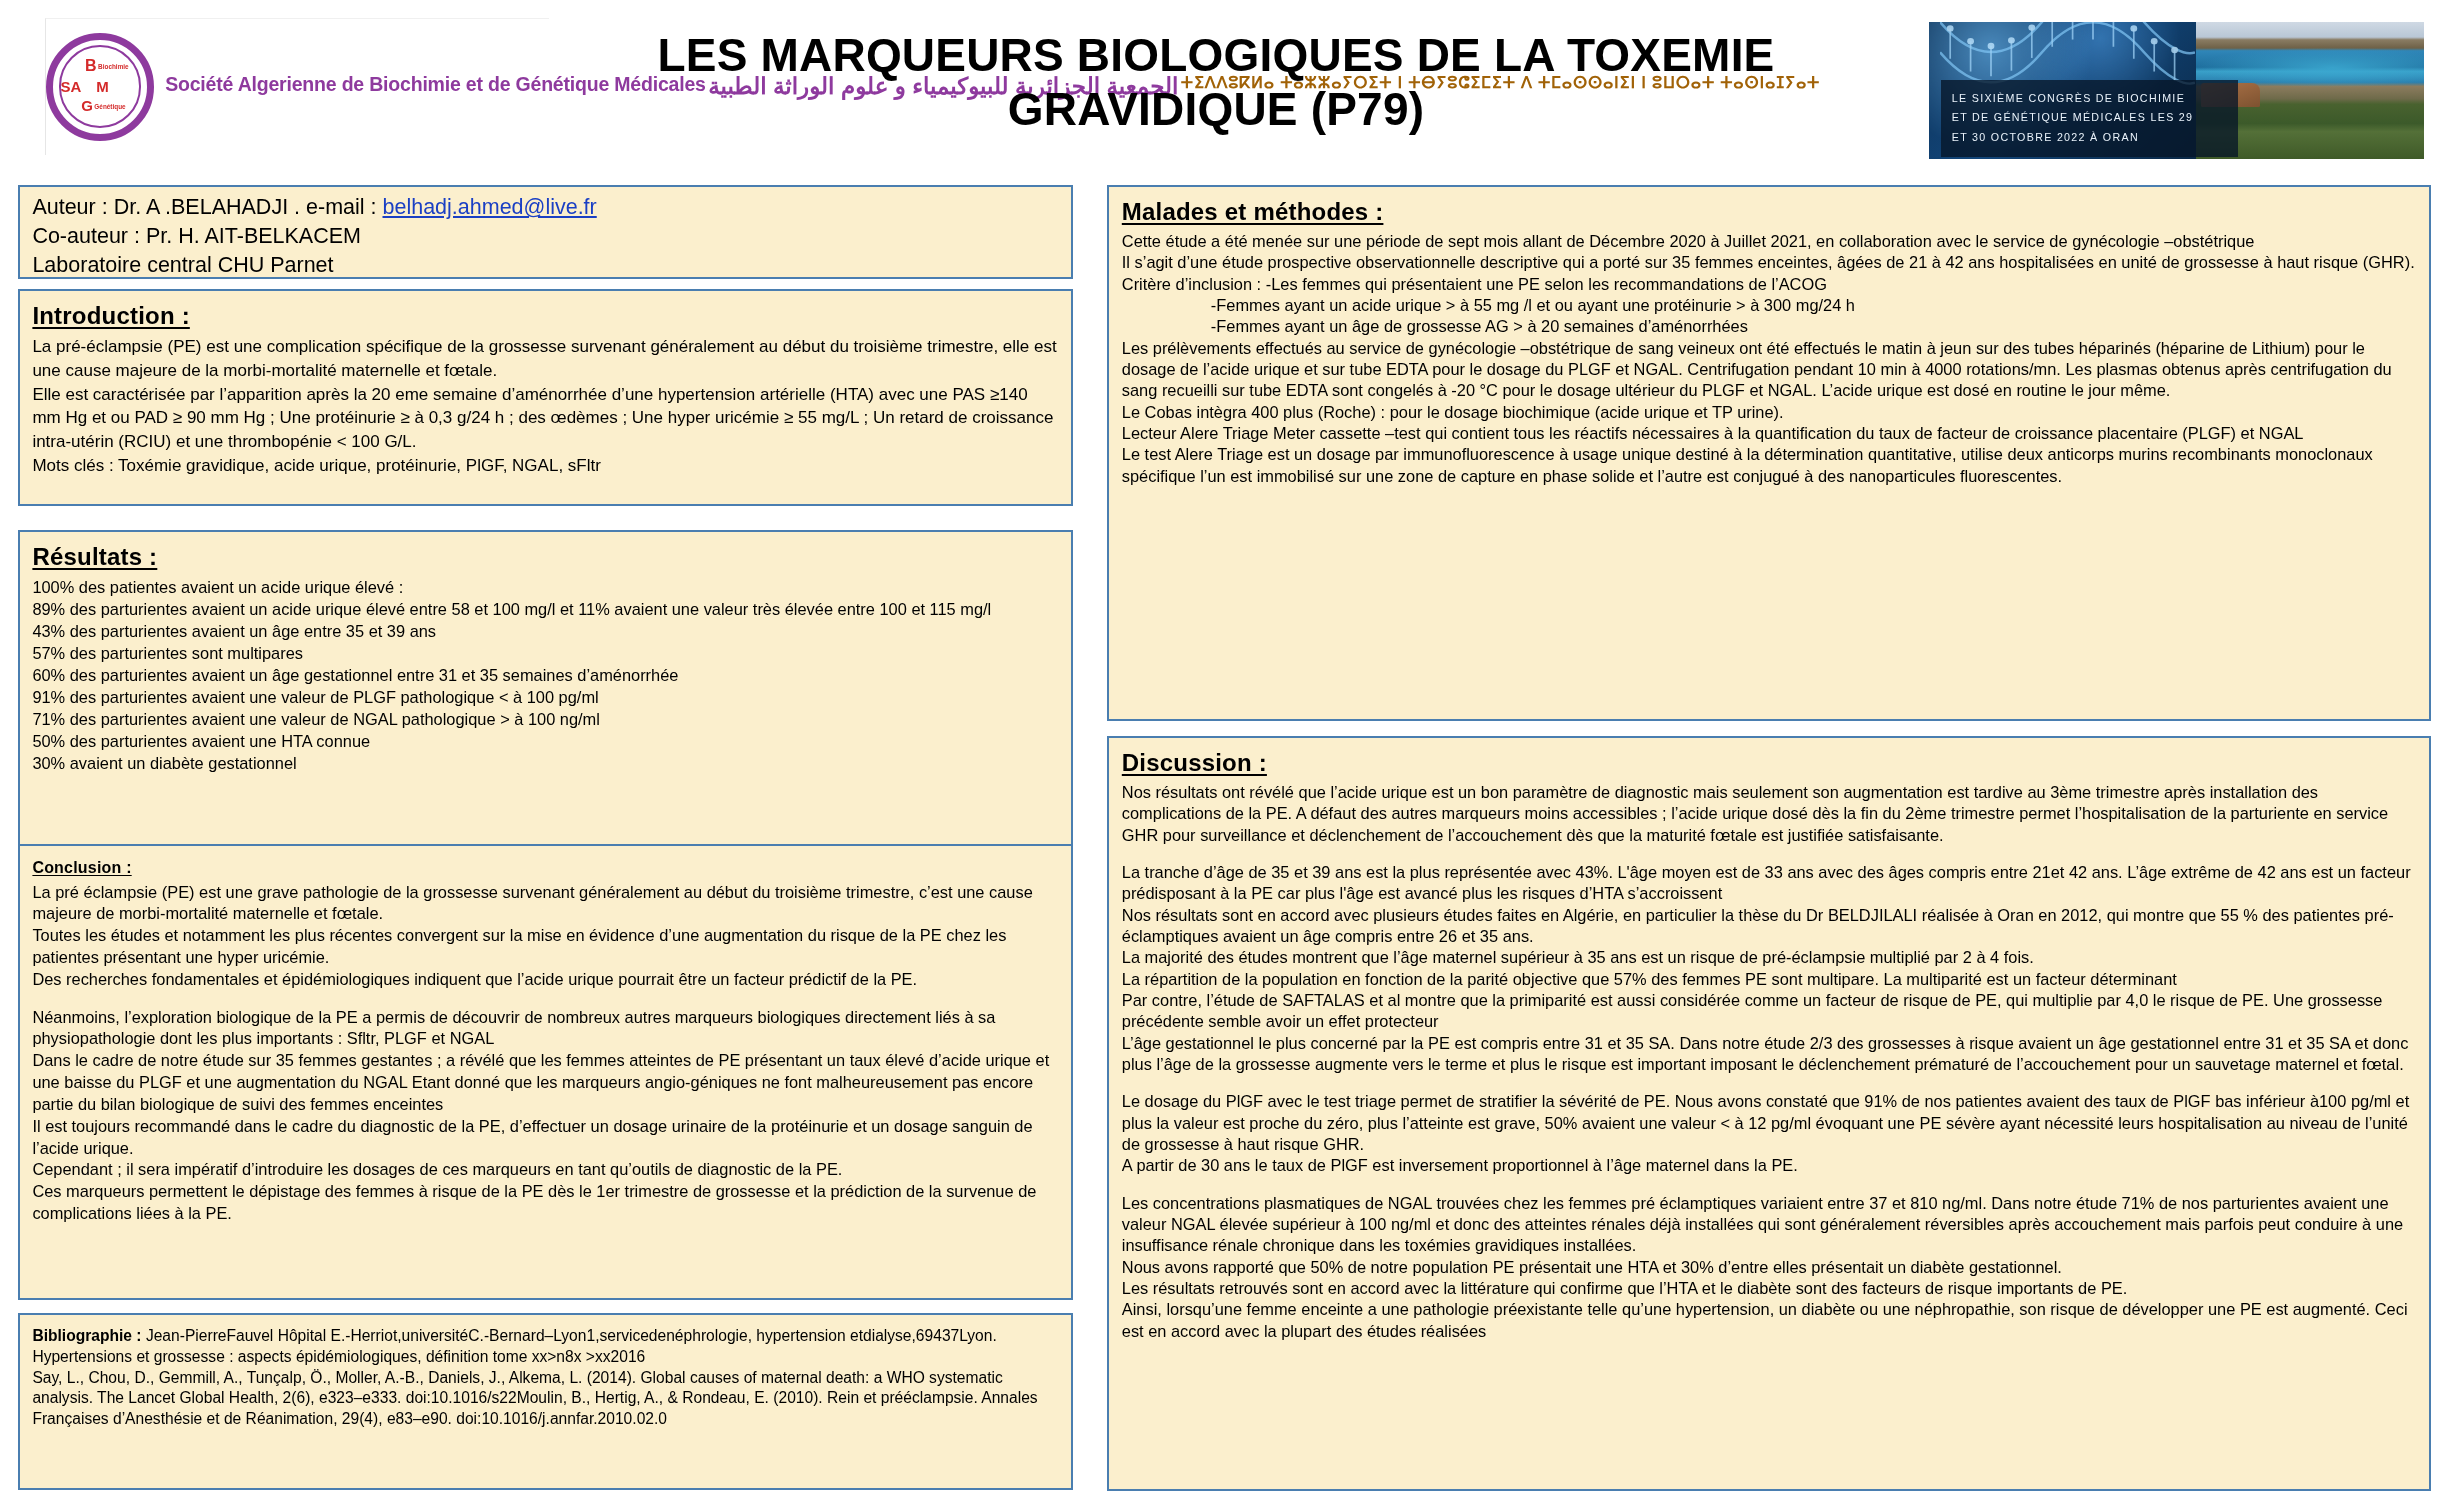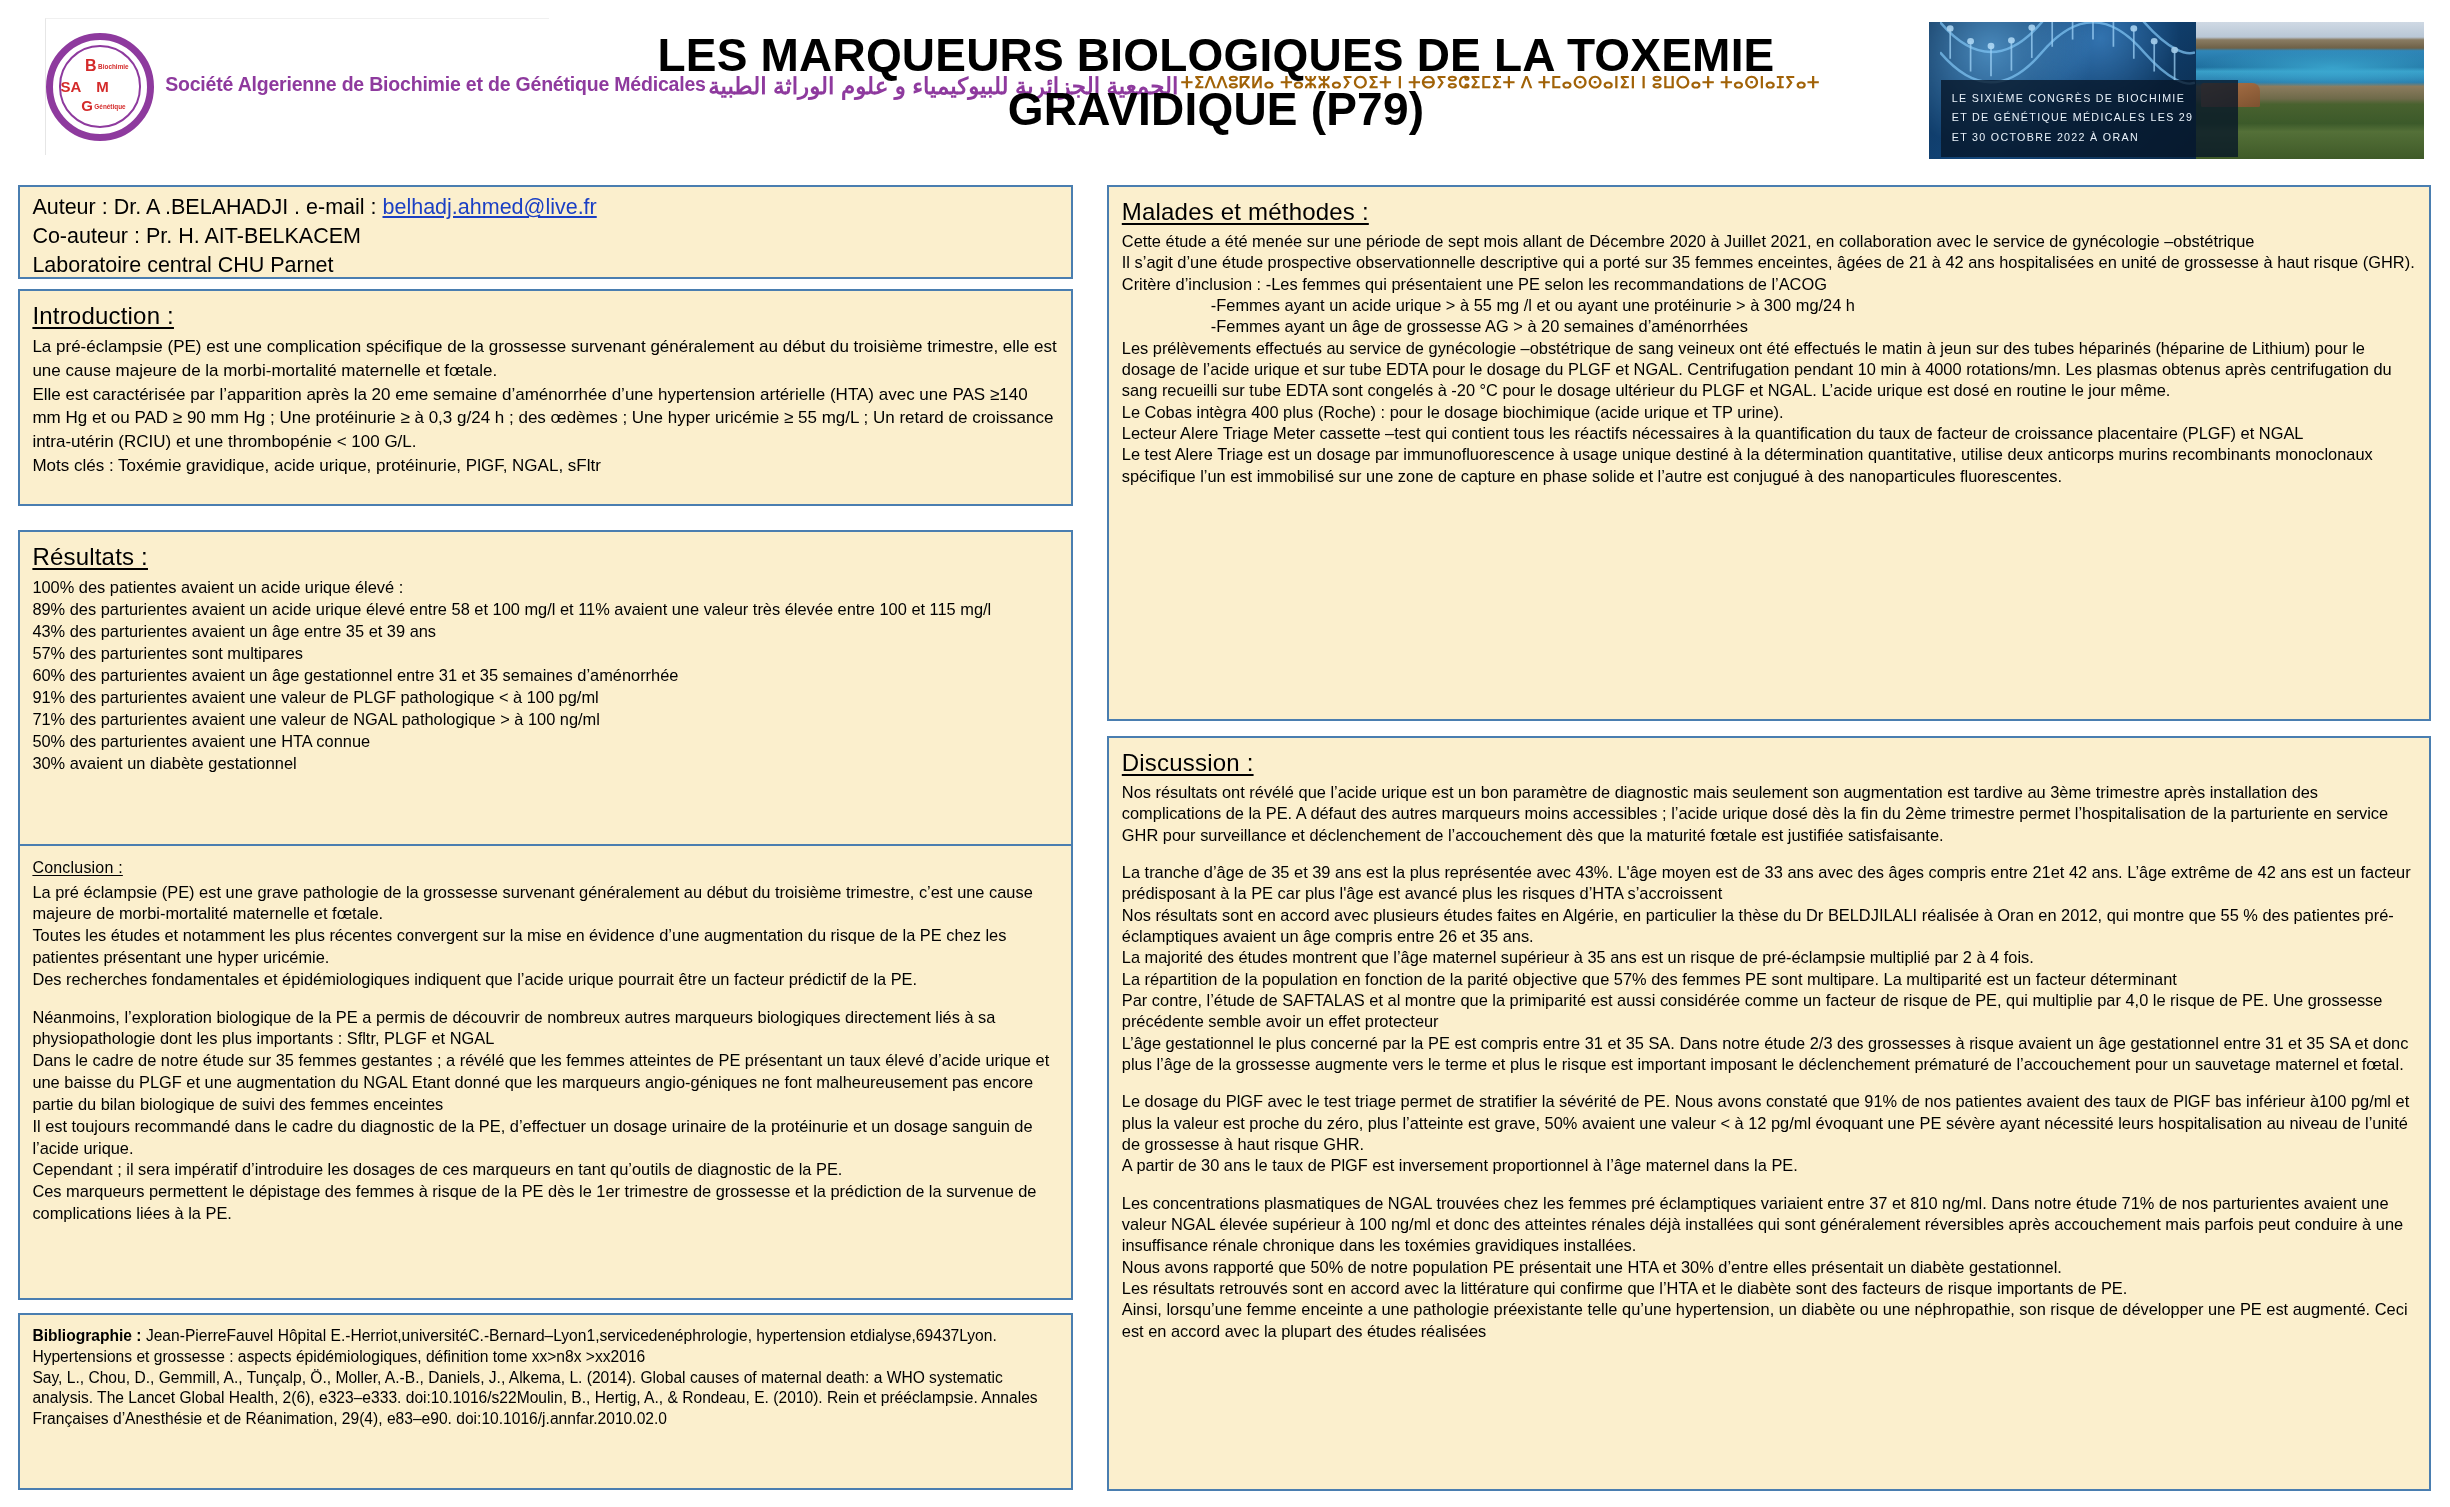--- a/index.html
+++ b/index.html
@@ -98,21 +98,21 @@
   
   .panel{
     position:absolute;
     background:#fbefcd;
     border:2.4px solid #4a7eb0;
     box-sizing:border-box;
     padding:8px 12.8px 9.6px 12.8px;
     color:#000;
   }
   .panel-heading{
-    font-size:24px;font-weight:normal;
+    font-size:24px;font-weight:bold;
     text-decoration:underline;
     text-underline-offset:3.2px;
     margin:3.2px 0 4.8px 0;
     letter-spacing:0.2px;
   }
   .panel-heading.small{font-size:16px;text-underline-offset:2.4px;}
   .ptext{font-size:16.4px;line-height:1.33;margin:0;}
   .ptext.tight{line-height:1.30;}
   .ptext.body{font-size:16.4px;line-height:1.345;}
   .ptext.lg{font-size:17px;line-height:1.40;}

